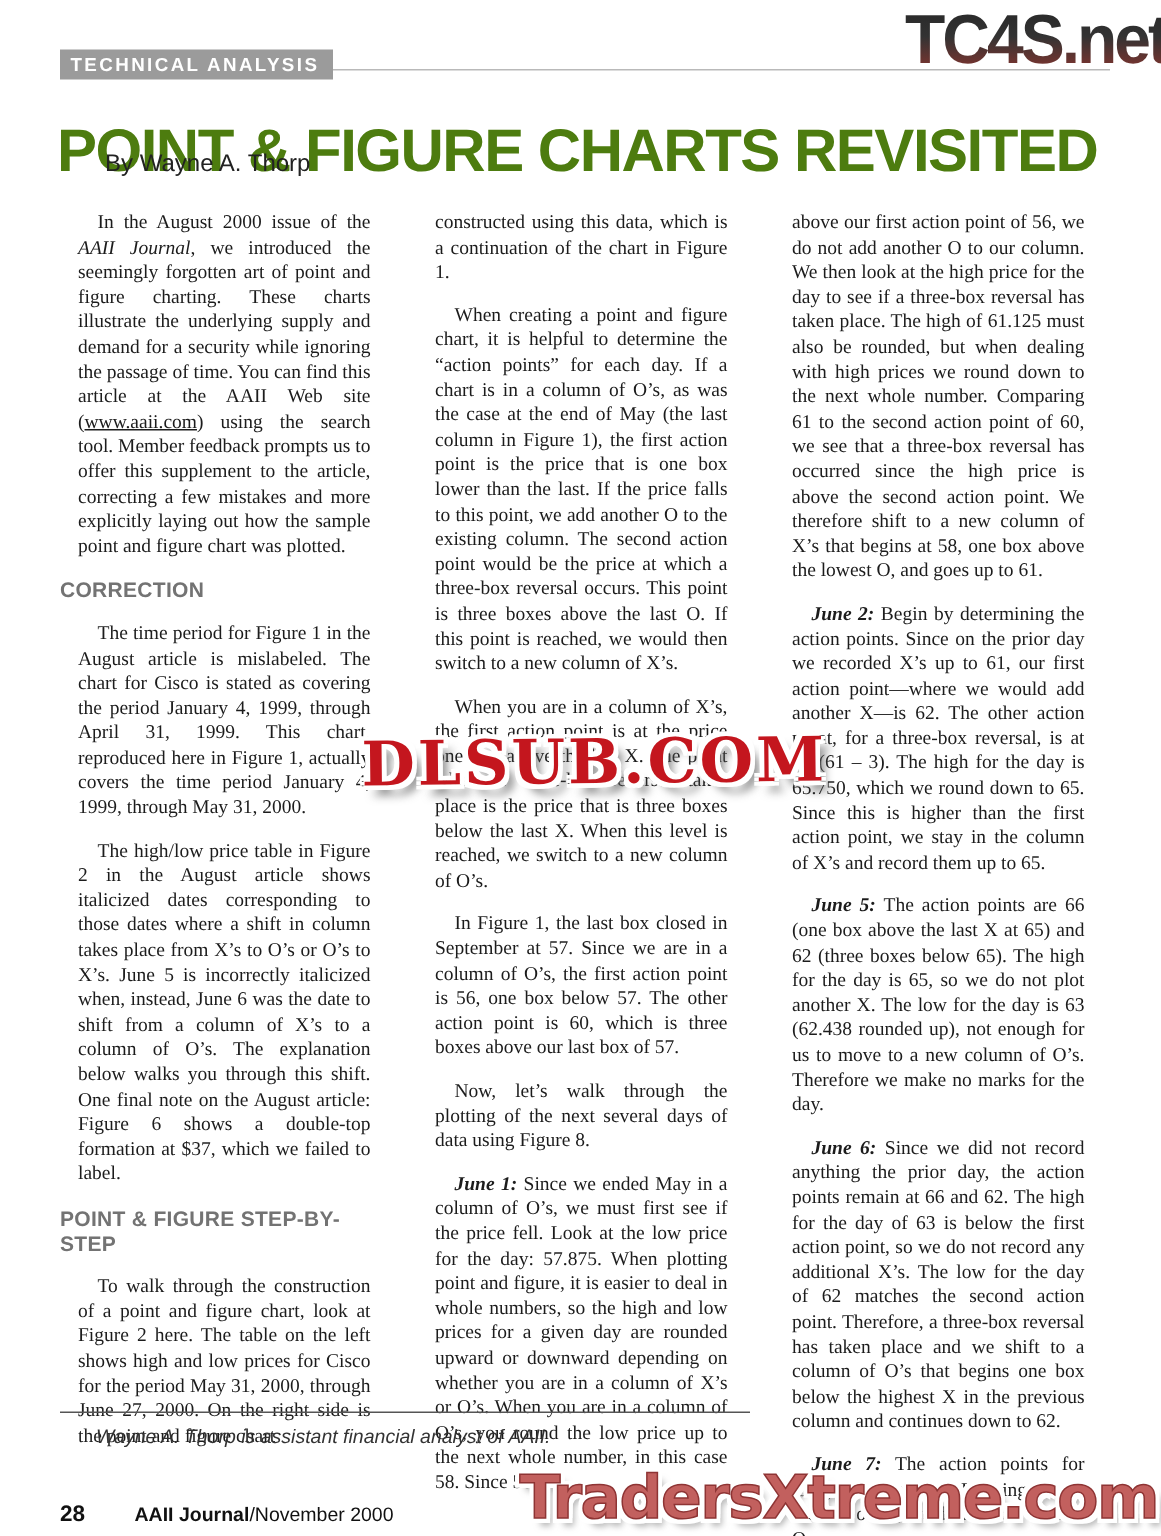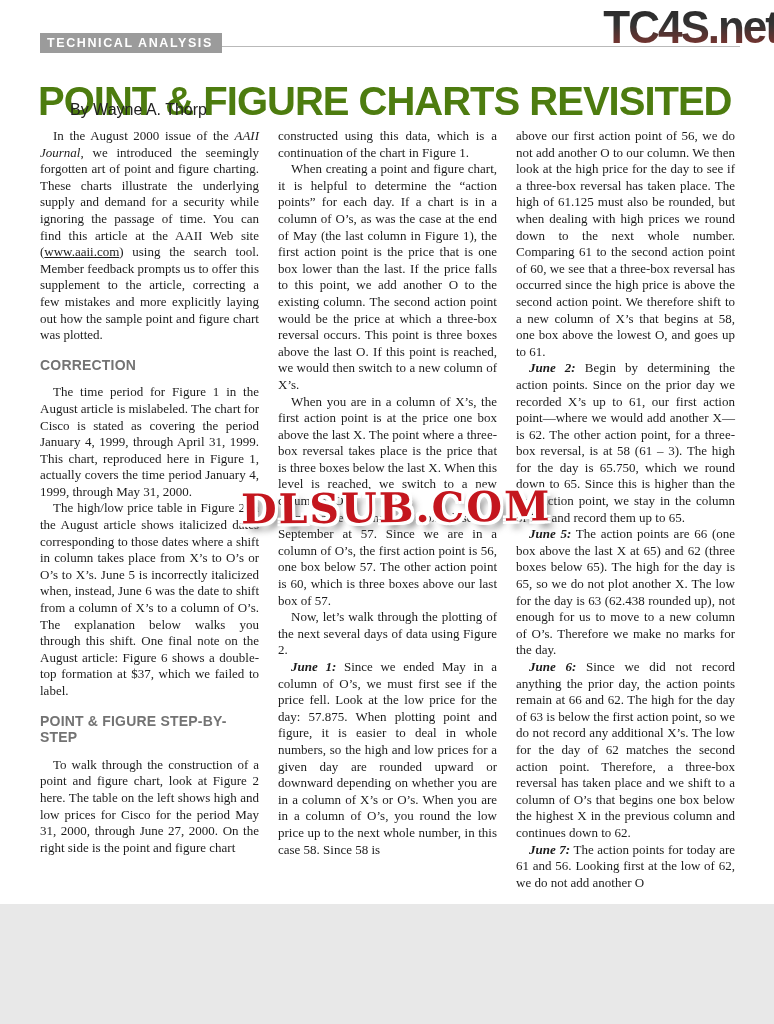--- a/index.html
+++ b/index.html
@@ -1,16 +1,16 @@
 <!DOCTYPE html>
 <html><head>
 <meta charset="utf-8">
 <style>
   html,body{margin:0;padding:0;background:#e8e8e8;}
-  #page{position:relative;width:774px;height:904px;background:#ffffff;overflow:hidden;
+  #page{position:relative;width:774px;height:1024px;background:#ffffff;overflow:hidden;
         font-family:"Liberation Serif","DejaVu Serif",serif;color:#1c1c1c;}
 
   
   #kicker-rule{position:absolute;left:40px;right:34px;top:46px;height:1px;background:#b9b9b9;}
   #kicker{position:absolute;left:40px;top:33px;background:#9b9b9b;color:#ffffff;
           font-family:"Liberation Sans",sans-serif;font-weight:bold;font-size:12.5px;
           letter-spacing:1.6px;padding:3px 9px 3px 7px;}
   #page-title{position:absolute;left:38px;top:52px;width:700px;
           font-family:"Liberation Sans",sans-serif;font-weight:900;font-size:40px;
           letter-spacing:-1px;color:#4d7c0f;white-space:nowrap;}
@@ -35,21 +35,21 @@
           letter-spacing:-1px;color:#c2605e;white-space:nowrap;
           -webkit-text-stroke:1px #8e3434;
           text-shadow:
             -3px -3px 0 #fff, 3px -3px 0 #fff, -3px 3px 0 #fff, 3px 3px 0 #fff,
             -3px 0 0 #fff, 3px 0 0 #fff, 0 -3px 0 #fff, 0 3px 0 #fff,
             4px 5px 4px rgba(120,120,120,.55);}
 
   
   #columns{position:absolute;left:40px;top:128px;width:695px;display:flex;gap:19px;}
   .col{width:219px;font-size:13px;line-height:16.6px;text-align:justify;}
-  .body-para{margin:0;}
+  .body-para{margin:12px;}
   .body-para.indent{text-indent:13px;}
   .col-heading{font-family:"Liberation Sans",sans-serif;font-weight:bold;font-size:14px;
           letter-spacing:.2px;color:#737373;margin:13px 0 11px 0;text-align:left;}
   .seg-italic{font-style:italic;}
   .seg-link{text-decoration:underline;cursor:pointer;}
   .seg-lead{font-style:italic;font-weight:bold;}
 
   
   #footnote-rule{position:absolute;left:40px;top:941px;width:460px;height:1px;background:#555;}
   #footnote{position:absolute;left:64px;top:950px;font-family:"Liberation Sans",sans-serif;
@@ -78,21 +78,21 @@
         <p class="body-para indent"><span>The time period for Figure 1 in the August article is mislabeled. The chart for Cisco is stated as covering the period January 4, 1999, through April 31, 1999. This chart, reproduced here in Figure 1, actually covers the time period January 4, 1999, through May 31, 2000.</span></p>
         <p class="body-para indent"><span>The high/low price table in Figure 2 in the August article shows italicized dates corresponding to those dates where a shift in column takes place from X’s to O’s or O’s to X’s. June 5 is incorrectly italicized when, instead, June 6 was the date to shift from a column of X’s to a column of O’s. The explanation below walks you through this shift. One final note on the August article: Figure 6 shows a double-top formation at $37, which we failed to label.</span></p>
         <div class="col-heading">POINT &amp; FIGURE STEP-BY-STEP</div>
         <p class="body-para indent"><span>To walk through the construction of a point and figure chart, look at Figure 2 here. The table on the left shows high and low prices for Cisco for the period May 31, 2000, through June 27, 2000. On the right side is the point and figure chart</span></p>
       </div>
     <div class="col" id="col-2">
         <p class="body-para"><span>constructed using this data, which is a continuation of the chart in Figure 1.</span></p>
         <p class="body-para indent"><span>When creating a point and figure chart, it is helpful to determine the “action points” for each day. If a chart is in a column of O’s, as was the case at the end of May (the last column in Figure 1), the first action point is the price that is one box lower than the last. If the price falls to this point, we add another O to the existing column. The second action point would be the price at which a three-box reversal occurs. This point is three boxes above the last O. If this point is reached, we would then switch to a new column of X’s.</span></p>
         <p class="body-para indent"><span>When you are in a column of X’s, the first action point is at the price one box above the last X. The point where a three-box reversal takes place is the price that is three boxes below the last X. When this level is reached, we switch to a new column of O’s.</span></p>
         <p class="body-para indent"><span>In Figure 1, the last box closed in September at 57. Since we are in a column of O’s, the first action point is 56, one box below 57. The other action point is 60, which is three boxes above our last box of 57.</span></p>
-        <p class="body-para indent"><span>Now, let’s walk through the plotting of the next several days of data using Figure 2.</span></p>
+        <p class="body-para indent"><span>Now, let’s walk through the plotting of the next several days of data using Figure 8.</span></p>
         <p class="body-para indent"><span class="seg-lead">June 1:</span><span> Since we ended May in a column of O’s, we must first see if the price fell. Look at the low price for the day: 57.875. When plotting point and figure, it is easier to deal in whole numbers, so the high and low prices for a given day are rounded upward or downward depending on whether you are in a column of X’s or O’s. When you are in a column of O’s, you round the low price up to the next whole number, in this case 58. Since 58 is</span></p>
       </div>
     <div class="col" id="col-3">
         <p class="body-para"><span>above our first action point of 56, we do not add another O to our column. We then look at the high price for the day to see if a three-box reversal has taken place. The high of 61.125 must also be rounded, but when dealing with high prices we round down to the next whole number. Comparing 61 to the second action point of 60, we see that a three-box reversal has occurred since the high price is above the second action point. We therefore shift to a new column of X’s that begins at 58, one box above the lowest O, and goes up to 61.</span></p>
         <p class="body-para indent"><span class="seg-lead">June 2:</span><span> Begin by determining the action points. Since on the prior day we recorded X’s up to 61, our first action point—where we would add another X—is 62. The other action point, for a three-box reversal, is at 58 (61 – 3). The high for the day is 65.750, which we round down to 65. Since this is higher than the first action point, we stay in the column of X’s and record them up to 65.</span></p>
         <p class="body-para indent"><span class="seg-lead">June 5:</span><span> The action points are 66 (one box above the last X at 65) and 62 (three boxes below 65). The high for the day is 65, so we do not plot another X. The low for the day is 63 (62.438 rounded up), not enough for us to move to a new column of O’s. Therefore we make no marks for the day.</span></p>
         <p class="body-para indent"><span class="seg-lead">June 6:</span><span> Since we did not record anything the prior day, the action points remain at 66 and 62. The high for the day of 63 is below the first action point, so we do not record any additional X’s. The low for the day of 62 matches the second action point. Therefore, a three-box reversal has taken place and we shift to a column of O’s that begins one box below the highest X in the previous column and continues down to 62.</span></p>
         <p class="body-para indent"><span class="seg-lead">June 7:</span><span> The action points for today are 61 and 56. Looking first at the low of 62, we do not add another O</span></p>
       </div>
   </div>

